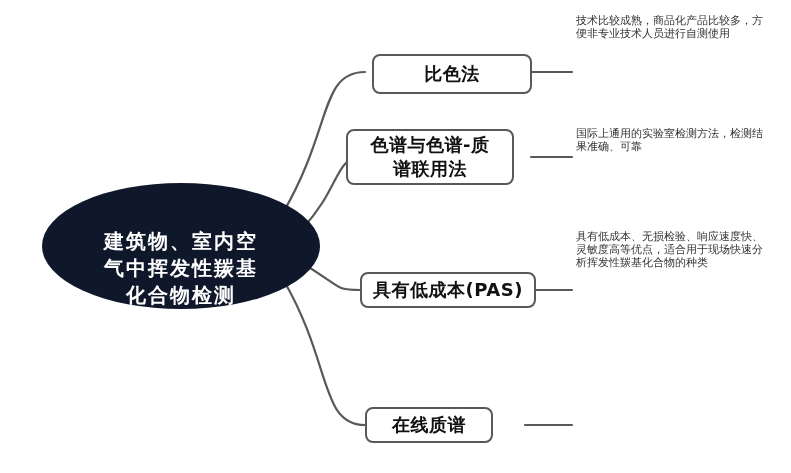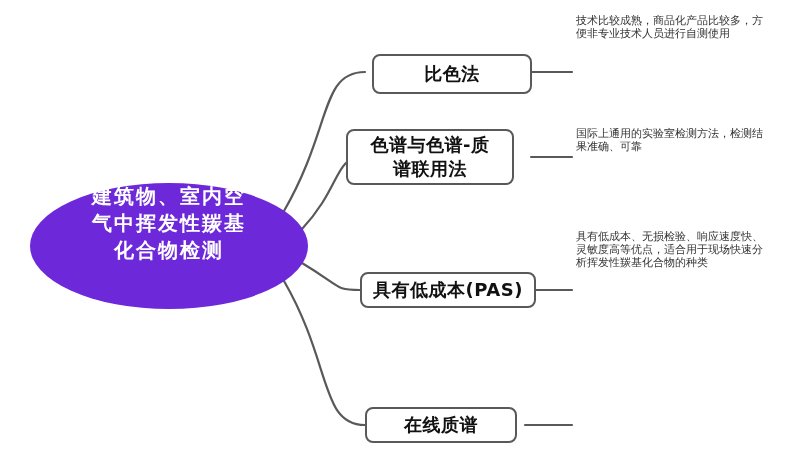--- a/index.html
+++ b/index.html
@@ -25,28 +25,28 @@
   }
   svg.connectors path,
   svg.connectors line {
     stroke: #595959;
     stroke-width: 2.2;
     fill: none;
     stroke-linecap: round;
   }
   .root {
     position: absolute;
-    left: 30px;
+    left: 42px;
     top: 183px;
     width: 278px;
     height: 126px;
-    background: #6d28d9;
+    background: #0f172a;
     border-radius: 50%;
     display: flex;
-    align-items: flex-start;
+    align-items: flex-end;
     justify-content: center;
   }
   .root-label {
     color: #ffffff;
     font-weight: bold;
     font-size: 20px;
     line-height: 1.35;
     letter-spacing: 2px;
     text-align: center;
     white-space: pre-line;
@@ -66,21 +66,21 @@
     font-size: 18px;
     color: #111111;
     line-height: 1.35;
     text-align: center;
     white-space: pre-line;
     letter-spacing: 0.5px;
   }
   .box1 { left: 365px; top: 54px;  width: 160px; height: 40px; margin-left: 7px; }
   .box2 { left: 346px; top: 129px; width: 168px; height: 56px; }
   .box3 { left: 360px; top: 272px; width: 176px; height: 36px; }
-  .box4 { left: 365px; top: 407px; width: 152px; height: 36px; }
+  .box4 { left: 365px; top: 407px; width: 128px; height: 36px; }
   .desc {
     position: absolute;
     left: 576px;
     width: 197px;
     font-size: 11px;
     line-height: 1.2;
     color: #333333;
     text-align: left;
   }
   .desc1 { top: 14px; }

